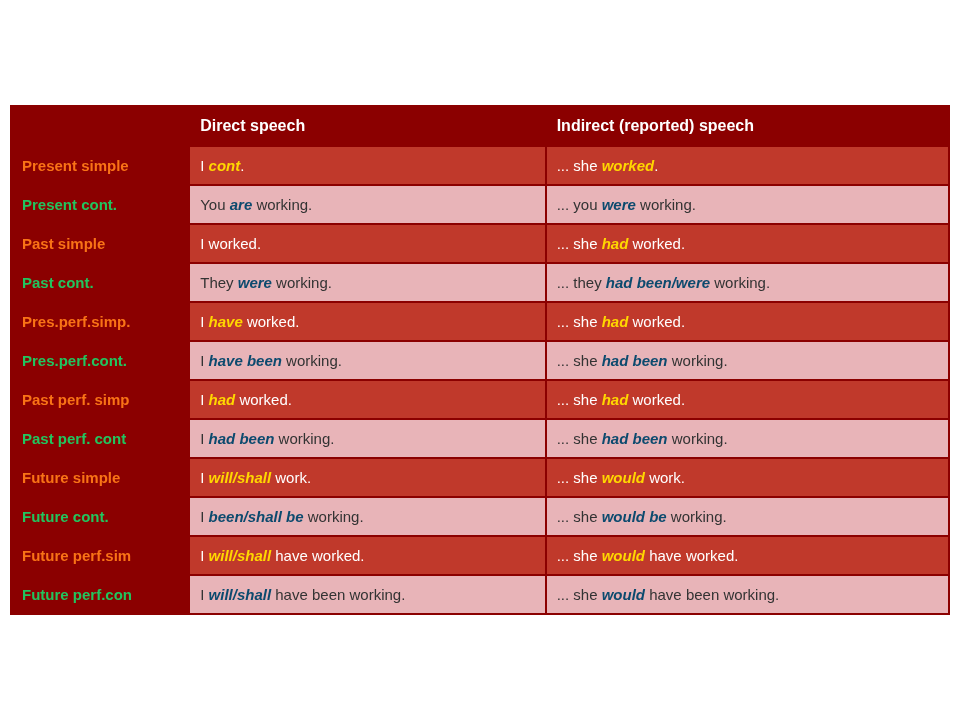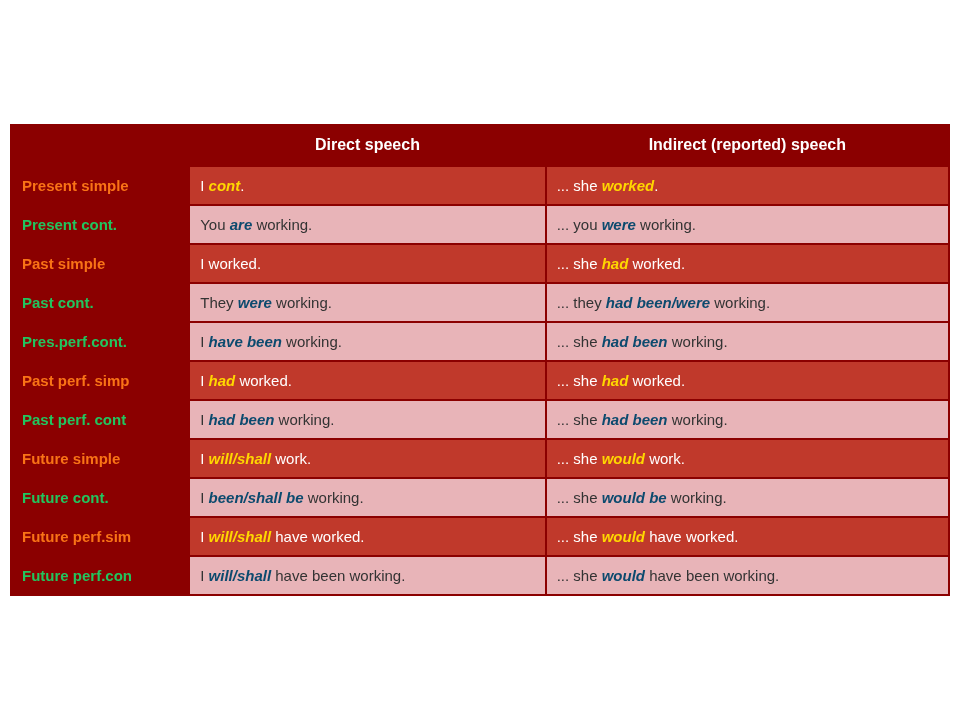--- a/index.html
+++ b/index.html
@@ -27,21 +27,20 @@
     .col-tense { width: 19%; }
     .col-direct { width: 38%; }
     .col-indirect { width: 43%; }
 
     
     .header-row td {
       background-color: #8B0000;
       color: white;
       font-weight: bold;
       font-size: 16px;
-      text-align: center;
       vertical-align: middle;
     }
     .header-row td:first-child {
       background-color: #8B0000;
     }
 
     
     .tense-cell {
       background-color: #8B0000;
       color: #f97316;
@@ -110,20 +109,25 @@
     <td class="direct-cell col-direct">I worked.</td>
     <td class="indirect-cell col-indirect">... she <span class="hl">had</span> worked.</td>
   </tr>
 
   <tr class="row-odd">
     <td class="tense-cell col-tense">Past cont.</td>
     <td class="direct-cell col-direct">They <span class="hl">were</span> working.</td>
     <td class="indirect-cell col-indirect">... they <span class="hl">had been/were</span> working.</td>
   </tr>
 
+  <tr class="row-even">
+    <td class="tense-cell col-tense">Pres.perf.simp.</td>
+    <td class="direct-cell col-direct">I <span class="hl">have</span> worked.</td>
+    <td class="indirect-cell col-indirect">... she <span class="hl">had</span> worked.</td>
+  </tr>
 
   <tr class="row-odd">
     <td class="tense-cell col-tense">Pres.perf.cont.</td>
     <td class="direct-cell col-direct">I <span class="hl">have been</span> working.</td>
     <td class="indirect-cell col-indirect">... she <span class="hl">had been</span> working.</td>
   </tr>
 
   <tr class="row-even">
     <td class="tense-cell col-tense">Past perf. simp</td>
     <td class="direct-cell col-direct">I <span class="hl">had</span> worked.</td>

